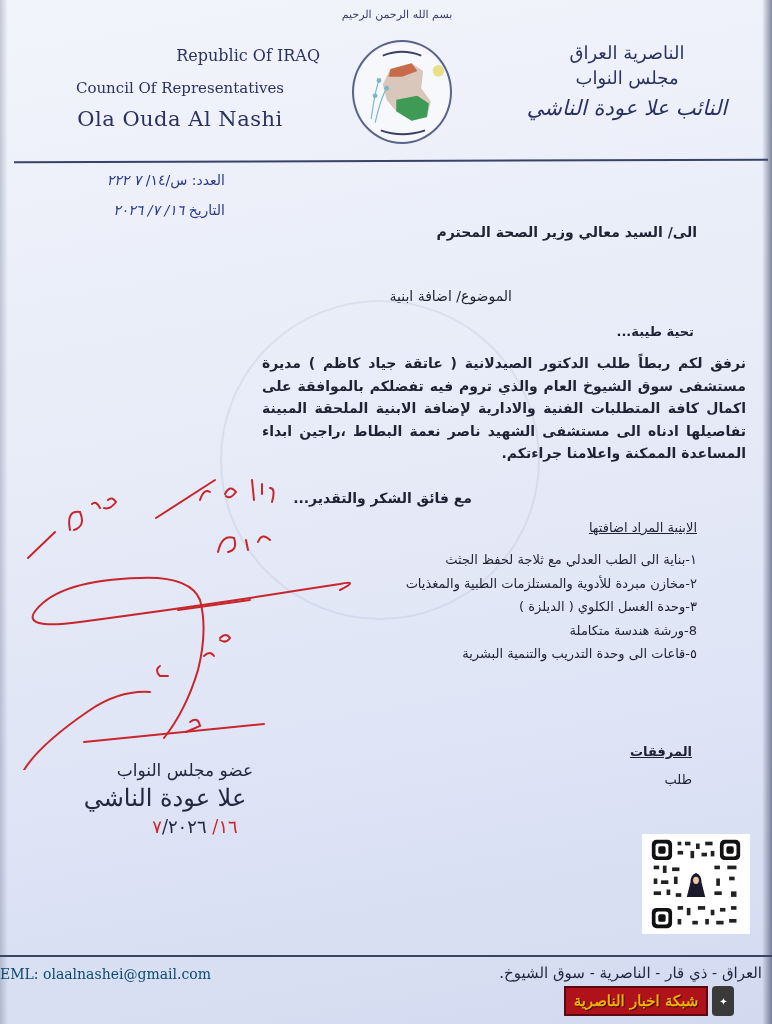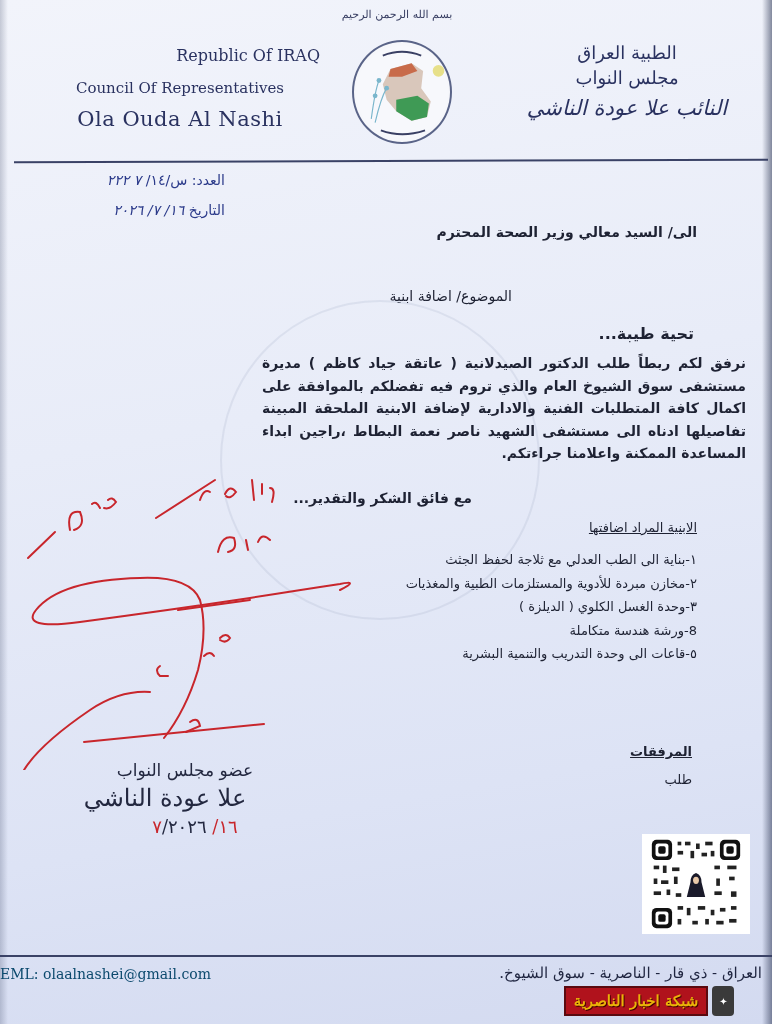--- a/index.html
+++ b/index.html
@@ -39,21 +39,21 @@
     .hdr-rule { position: absolute; left: 14px; right: 4px; top: 160px; height: 2px; background: #3a4266; transform: rotate(-0.2deg); }
 
     
     .ref { position: absolute; left: 55px; top: 172px; width: 170px; direction: rtl; text-align: right; color: #2b3a8a; font-size: 14px; }
     .ref .row { margin-bottom: 14px; }
     .ref .hand { color: #2b3a8a; font-style: italic; }
 
     .to { position: absolute; right: 75px; top: 224px; direction: rtl; font-size: 14px; font-weight: bold; color: #1e2233; }
 
     .subject { position: absolute; right: 260px; top: 288px; direction: rtl; font-size: 14px; font-weight: normal; }
-    .greeting { position: absolute; right: 78px; top: 324px; direction: rtl; font-size: 16px; font-weight: bold; }
+    .greeting { position: absolute; right: 78px; top: 324px; direction: rtl; font-size: 13px; font-weight: bold; }
 
     .body-para { position: absolute; right: 26px; top: 352px; width: 484px; direction: rtl; text-align: justify; text-align-last: right; font-size: 14px; font-weight: bold; line-height: 22.5px; }
 
     .thanks { position: absolute; right: 300px; top: 490px; direction: rtl; font-size: 14px; font-weight: bold; }
 
     .list-title { position: absolute; right: 75px; top: 520px; direction: rtl; font-size: 13px; text-decoration: underline; }
     .list { position: absolute; right: 75px; top: 548px; direction: rtl; list-style: none; font-size: 13px; }
     .list li { height: 23.5px; line-height: 23.5px; white-space: nowrap; }
 
     .attach-title { position: absolute; right: 80px; top: 744px; direction: rtl; font-size: 13px; font-weight: bold; text-decoration: underline; }
@@ -107,21 +107,21 @@
       <path d="M22 84 Q28 58 34 48" stroke="#7ab6cc" stroke-width="1.2" fill="none"></path>
       <circle cx="26" cy="40" r="2.5" fill="#7ab6cc"></circle>
       <circle cx="34" cy="48" r="2.5" fill="#7ab6cc"></circle>
       <circle cx="22" cy="56" r="2.5" fill="#7ab6cc"></circle>
       <path d="M30 14 Q50 6 70 14" stroke="#3a4064" stroke-width="2" fill="none"></path>
       <path d="M28 92 Q50 100 74 92" stroke="#3a4064" stroke-width="2" fill="none"></path>
     </svg>
   </div>
 
   <div class="hdr-ar">
-    <div class="l1">الطبية العراق</div>
+    <div class="l1">الناصرية العراق</div>
     <div class="l2">مجلس النواب</div>
     <div class="l3">النائب علا عودة الناشي</div>
   </div>
 
   <div class="hdr-rule"></div>
 
   <div class="ref">
     <div class="row">
       <span>العدد: س/١٤/</span>
       <span class="hand">٧ ٢٢٢</span>

